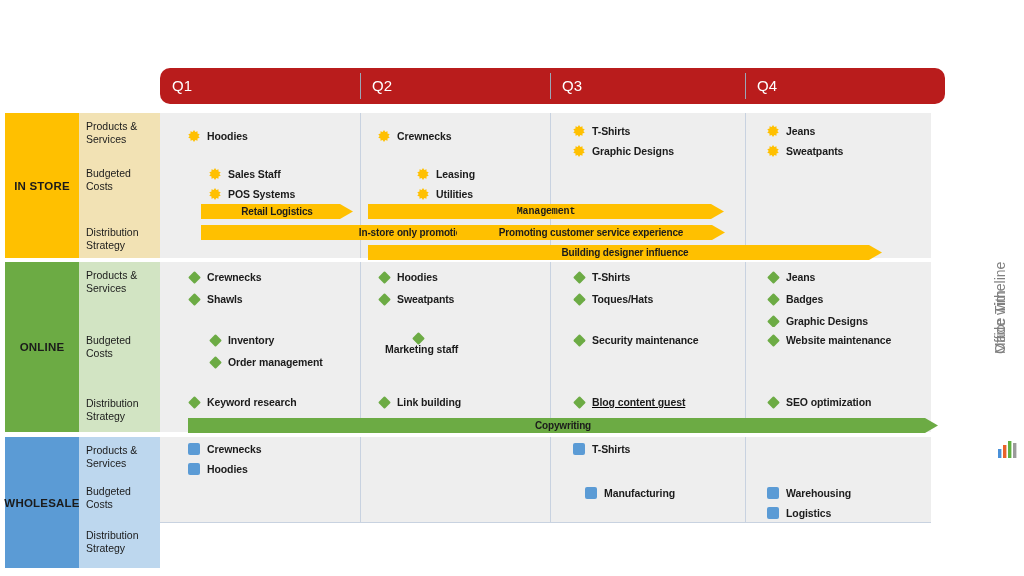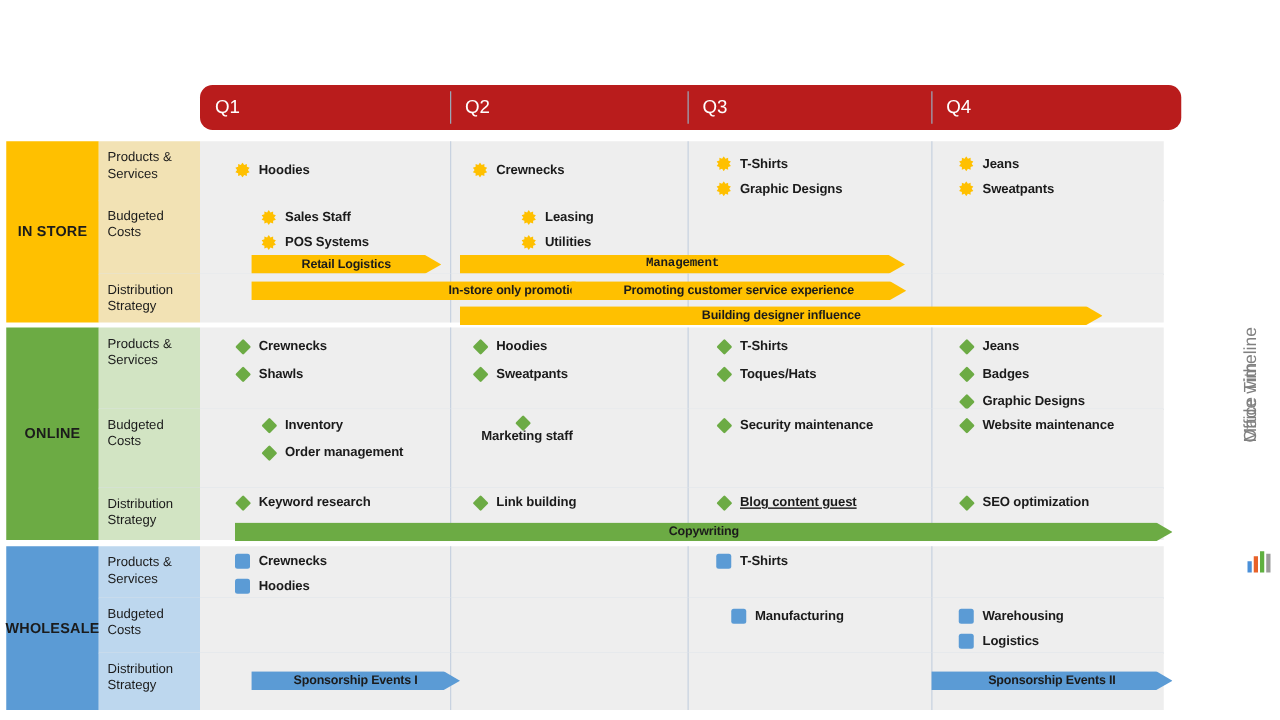--- a/index.html
+++ b/index.html
@@ -542,33 +542,20 @@
               <span class="ms-mark square" style="background: rgb(91, 155, 213);"></span>
               <span class="ms-label">Logistics</span>
             </div>
           </div>
         </div>
         <div class="row-sep" style="top: 85px; background: rgb(200, 210, 224);"></div>
         <div class="row" style="top: 85px; height: 46px;">
           <div class="row-label" style="background: rgb(189, 215, 238);">
             <div>Distribution</div>
             <div>Strategy</div>
-          </div>
-          <div class="row-track" style="background: rgb(238, 238, 238);">
-            <div class="col-div" style="left: 200px; background: rgb(200, 210, 224);"></div>
-            <div class="col-div" style="left: 390px; background: rgb(200, 210, 224);"></div>
-            <div class="col-div" style="left: 585px; background: rgb(200, 210, 224);"></div>
-            <div class="bar" style="left: 41px; top: 15px; width: 167px;">
-              <div class="bar-body" style="background: rgb(91, 155, 213); clip-path: polygon(0px 0px, calc(100% - 13px) 0px, 100% 50%, calc(100% - 13px) 100%, 0px 100%);"></div>
-              <span class="bar-label">Sponsorship Events I</span>
-            </div>
-            <div class="bar" style="left: 585px; top: 15px; width: 193px;">
-              <div class="bar-body" style="background: rgb(91, 155, 213); clip-path: polygon(0px 0px, calc(100% - 13px) 0px, 100% 50%, calc(100% - 13px) 100%, 0px 100%);"></div>
-              <span class="bar-label">Sponsorship Events II</span>
-            </div>
           </div>
         </div>
       </div>
     </div>
   </div>
 
 <div id="watermark">
   <div class="wm-text" id="wm-office">Office Timeline</div>
   <div class="wm-text" id="wm-made">Made with</div>
   <div id="wm-logo">

